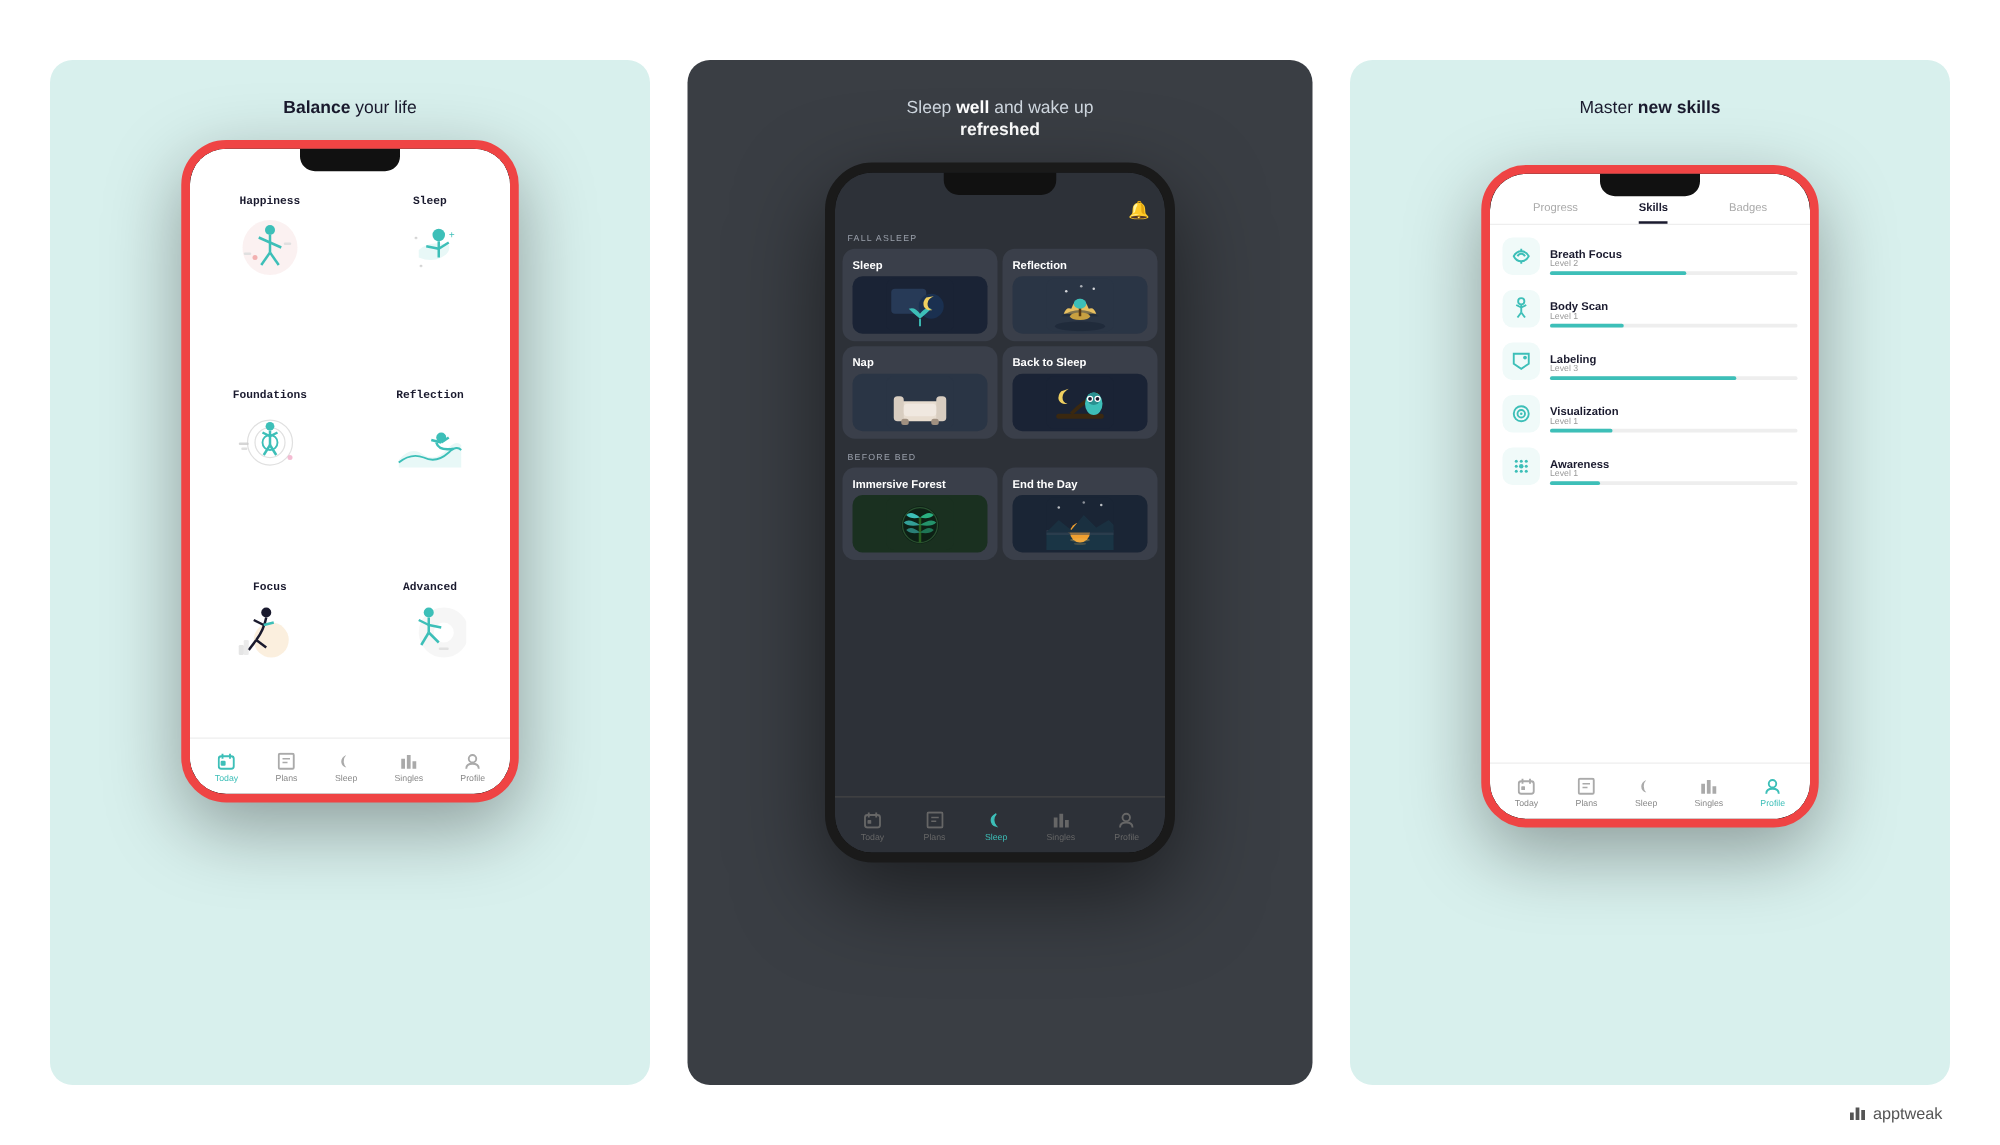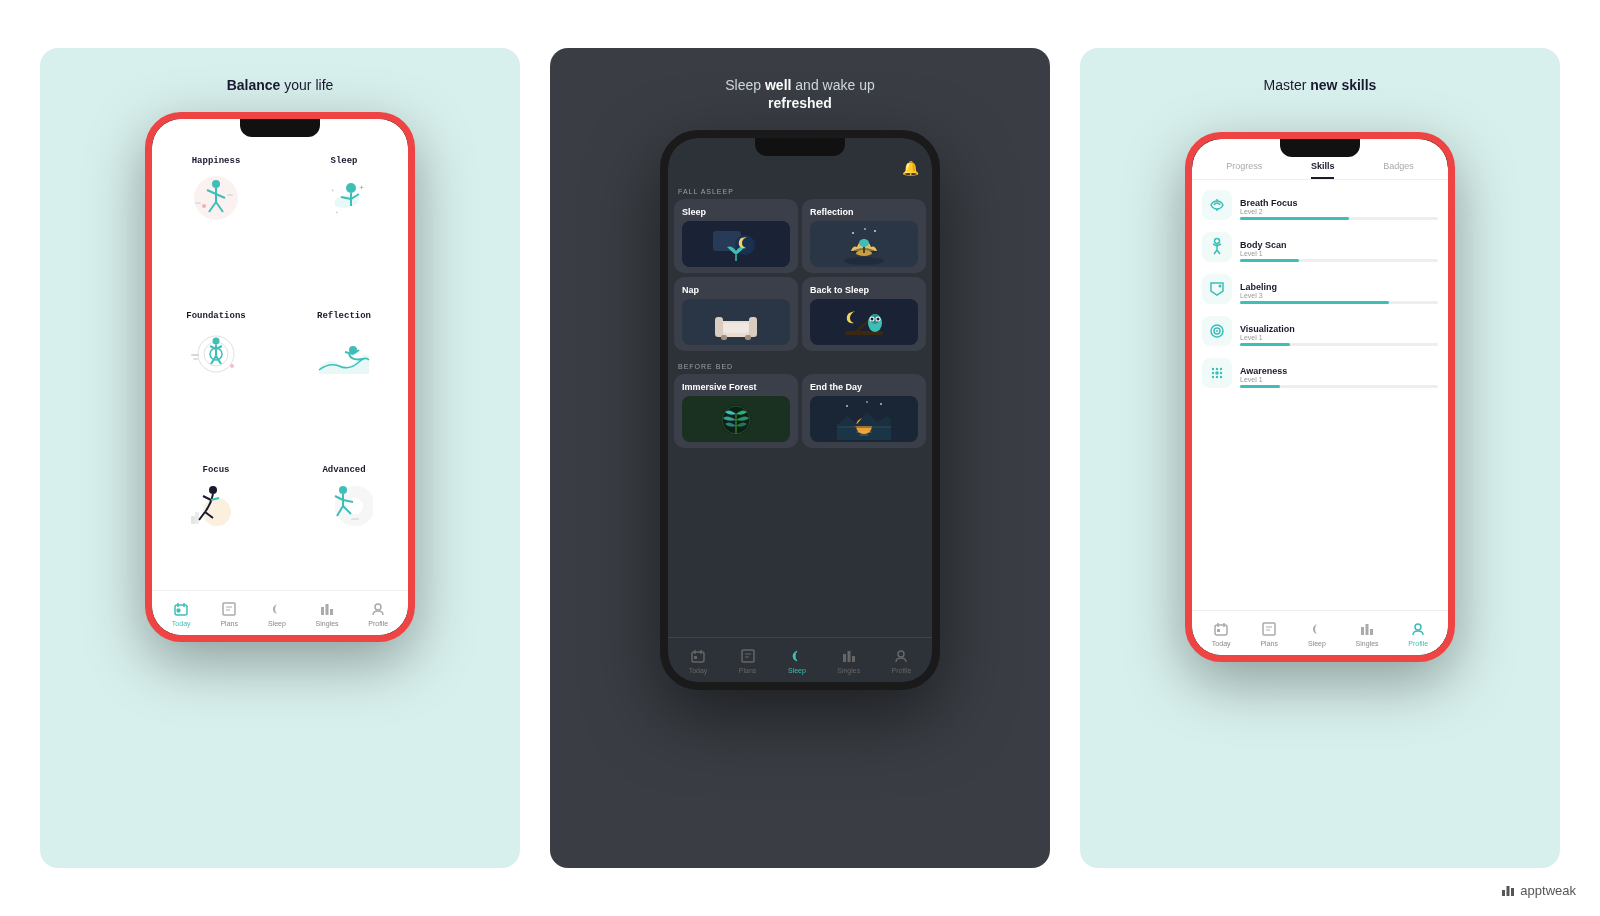--- a/index.html
+++ b/index.html
@@ -290,21 +290,21 @@
     .skill-bar-fill {
       height: 3px;
       background: #3dbfb8;
       border-radius: 2px;
     }
 
     
     .watermark {
       position: absolute;
       bottom: 18px;
-      right: 24px;
+      right: 46px;
       font-size: 13px;
       color: #555;
       font-weight: 500;
       display: flex;
       align-items: center;
       gap: 4px;
     }
 
   </style>
 </head>

